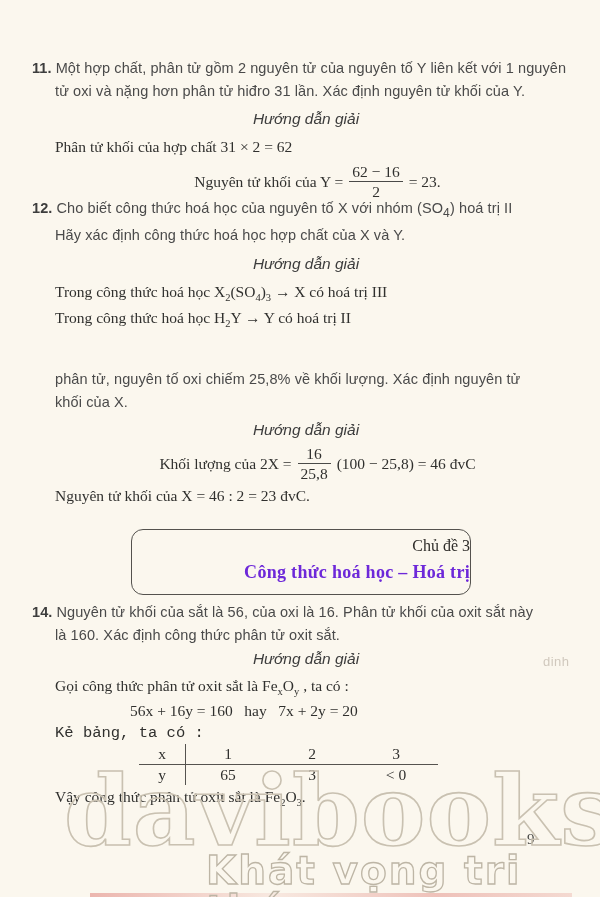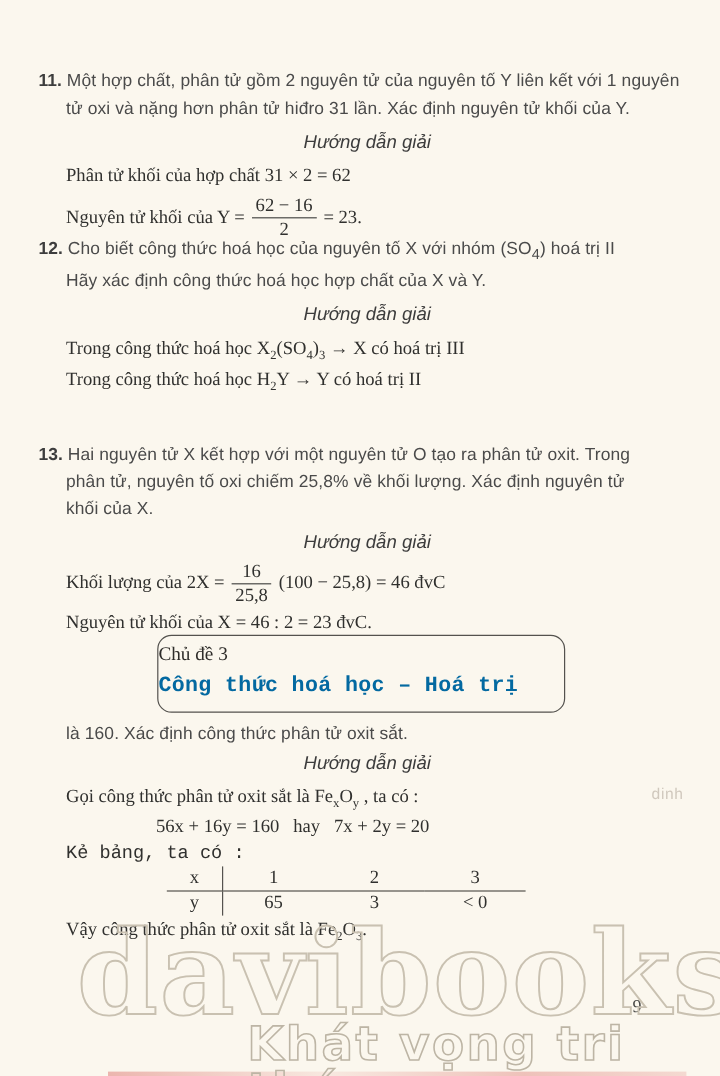--- a/index.html
+++ b/index.html
@@ -17,30 +17,30 @@
 
   
   .sol{font-family:"Liberation Serif","DejaVu Serif",serif;font-size:15.5px;line-height:26px;
        padding-left:23px;color:#30302e;}
   .sol sub{font-size:10.5px;line-height:0;}
   .mt3{margin-top:3px;}
   .pre{white-space:pre-wrap;}
 
   
   .fracline{display:flex;align-items:center;padding-left:23px;margin-top:2px;
-            font-family:"Liberation Serif","DejaVu Serif",serif;font-size:15.5px;color:#30302e;}
+            font-family:"Liberation Serif","DejaVu Serif",serif;font-size:15.5px;color:#30302e;justify-content:center;}
   .frac{display:inline-flex;flex-direction:column;text-align:center;margin:0 6px;line-height:19px;}
   .frac .fnum{border-bottom:1.2px solid #4a4a48;padding:0 3px;}
   .frac .fden{padding:0 3px;}
 
   
   .topic{position:absolute;left:131px;top:529px;width:338px;border:1.4px solid #54524e;border-radius:12px;
-         text-align:left;padding:7px 0 11px;font-family:"Liberation Serif","DejaVu Serif",serif;background:transparent;}
+         text-align:right;padding:7px 0 11px;font-family:"Liberation Serif","DejaVu Serif",serif;background:transparent;}
   .kicker{font-size:16px;color:#2e2c29;}
-  .ttl{font-size:18px;font-weight:bold;margin-top:7px;color:#0369a1;letter-spacing:.3px;font-family:Liberation Mono, monospace;}
+  .ttl{font-size:18px;font-weight:bold;margin-top:7px;color:#6d28d9;letter-spacing:.3px;}
 
   
   .formula{padding-left:98px;line-height:23px;}
   .kebang{line-height:22px;font-family:Liberation Mono, monospace;}
   .tbl{border-collapse:collapse;margin-left:107px;font-family:"Liberation Serif","DejaVu Serif",serif;
        font-size:15.5px;color:#30302e;}
   .tbl td{text-align:center;padding:0;height:20px;}
   .tbl td.lab{width:46px;}
   .tbl td.c{width:84px;}
   .tbl tr.r1 td{border-bottom:1.2px solid #55534f;}
@@ -83,41 +83,41 @@
 
   <div class="block" style="top:197px">
     <div class="stmt"><span class="pnum">12.</span><span><span>Cho biết công thức hoá học của nguyên tố  X với nhóm (SO</span><sub>4</sub><span>)  hoá trị II</span></span></div>
     <div class="stmt cont">Hãy xác định công thức hoá học hợp chất của X và Y.</div>
     <div class="guide">Hướng dẫn giải</div>
     <div class="sol mt3"><span>Trong công thức hoá học  X</span><sub>2</sub><span>(SO</span><sub>4</sub><span>)</span><sub>3</sub><span>  →  X có hoá trị III</span></div>
     <div class="sol"><span>Trong công thức hoá học  H</span><sub>2</sub><span>Y  →  Y có hoá trị II</span></div>
   </div>
 
   <div class="block" style="top:368px">
-    <div class="stmt"><span class="pnum">13.</span><span>Hai nguyên tử X kết hợp với một nguyên tử O tạo ra phân tử oxit. Trong</span></div>
     <div class="stmt cont">phân tử, nguyên tố oxi chiếm 25,8% về khối lượng. Xác định nguyên tử</div>
     <div class="stmt cont">khối của X.</div>
     <div class="guide">Hướng dẫn giải</div>
     <div class="fracline">
       <span>Khối lượng của  2X =</span>
       <span class="frac">
         <span class="fnum">16</span>
         <span class="fden">25,8</span>
       </span>
       <span>(100 − 25,8) = 46 đvC</span>
     </div>
     <div class="sol">Nguyên tử khối của  X = 46 : 2 = 23 đvC.</div>
   </div>
 
   <div class="topic">
     <div class="kicker">Chủ đề 3</div>
     <div class="ttl">Công thức hoá học – Hoá trị</div>
   </div>
 
   <div class="block" style="top:601px">
+    <div class="stmt"><span class="pnum">14.</span><span>Nguyên tử khối của sắt là 56, của oxi là 16. Phân tử khối của oxit sắt này</span></div>
     <div class="stmt cont">là 160. Xác định công thức phân tử oxit sắt.</div>
     <div class="guide" style="margin-top:2px;line-height:22px">Hướng dẫn giải</div>
     <div class="sol mt3" style="line-height:26px"><span>Gọi công thức phân tử oxit sắt là  Fe</span><sub>x</sub><span>O</span><sub>y</sub><span> , ta có :</span></div>
     <div class="sol formula pre">56x + 16y = 160   hay   7x + 2y = 20</div>
     <div class="sol kebang">Kẻ bảng, ta có :</div>
     <table class="tbl">
       <tbody>
           <tr class="r1">
         <td class="lab">x</td>
         <td class="c">1</td>

